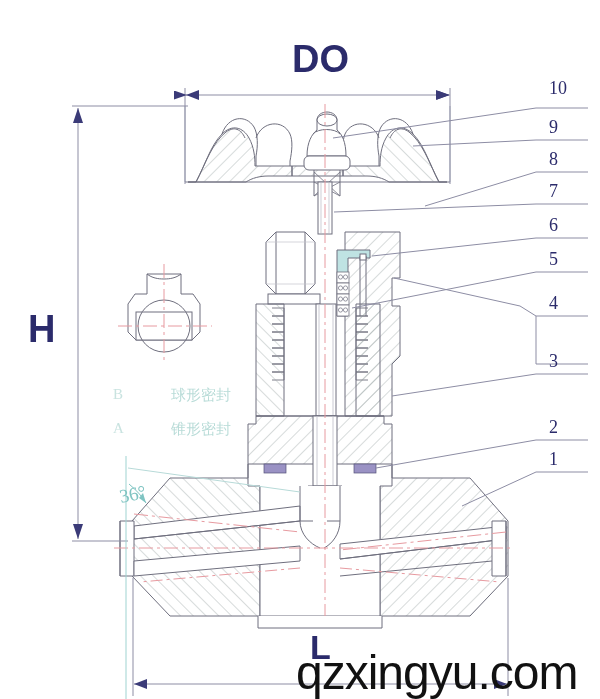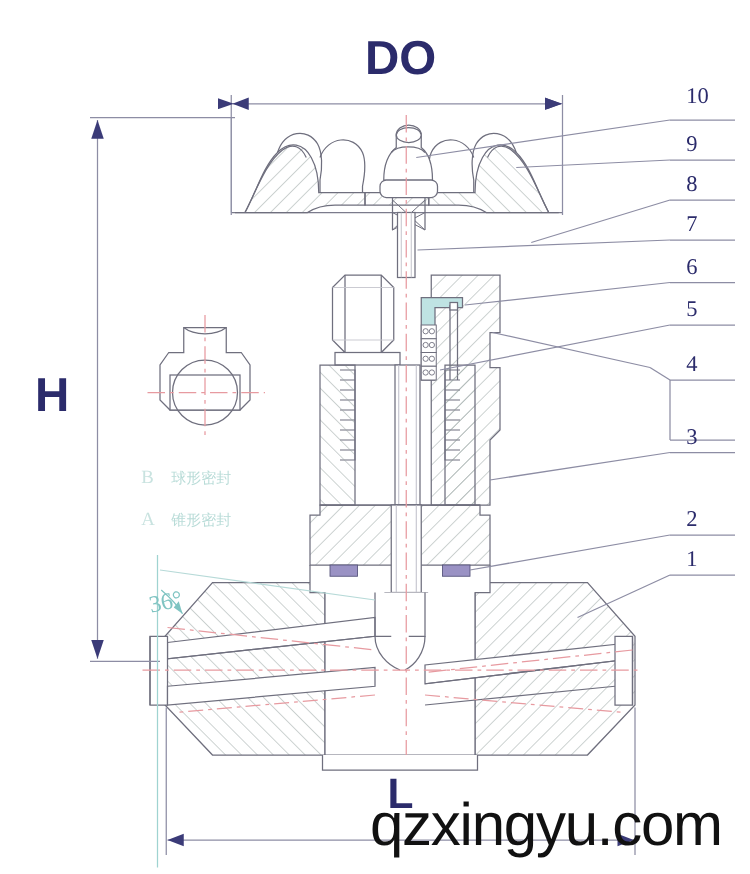--- a/index.html
+++ b/index.html
@@ -1,23 +1,23 @@
 <!DOCTYPE html>
 <html><head>
 <meta charset="utf-8">
 <style>
   html,body{margin:0;padding:0;background:#ffffff;}
   body{width:600px;height:699px;position:relative;overflow:hidden;
        font-family:"Liberation Sans",sans-serif;}
-  #stage{position:absolute;left:0;top:4px;width:600px;height:564px;}
+  #stage{position:absolute;left:0;top:16px;width:600px;height:564px;}
   svg.layer{position:absolute;left:0;top:0;width:600px;height:699px;}
   .txt{position:absolute;white-space:nowrap;}
   .dimlabel{color:#2b2b6b;font-weight:bold;}
   .callout{color:#2b2b6b;font-size:18px;font-family:"Liberation Serif",serif;}
-  .cn{color:#b9dcd8;font-size:12px;font-family:Liberation Serif, serif;}
+  .cn{color:#b9dcd8;font-size:15px;font-family:Liberation Serif, serif;margin-left:34px;}
   .cnkey{color:#c9e3e0;font-size:15px;font-family:"Liberation Serif",serif;}
   .ang{color:#7fc4c2;font-size:19px;font-family:"Liberation Serif",serif;
        transform:rotate(-12deg);transform-origin:left bottom;}
   .wm{color:#111;font-size:48px;font-family:"Liberation Sans",sans-serif;letter-spacing:-1px;}
 </style>
 </head>
 <body>
 
 <div id="stage">
 

